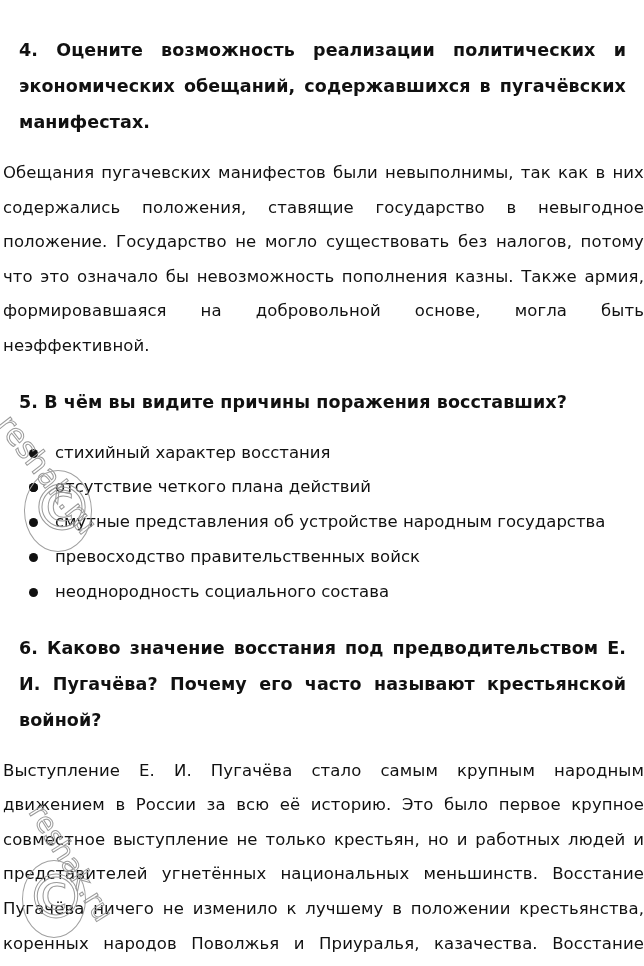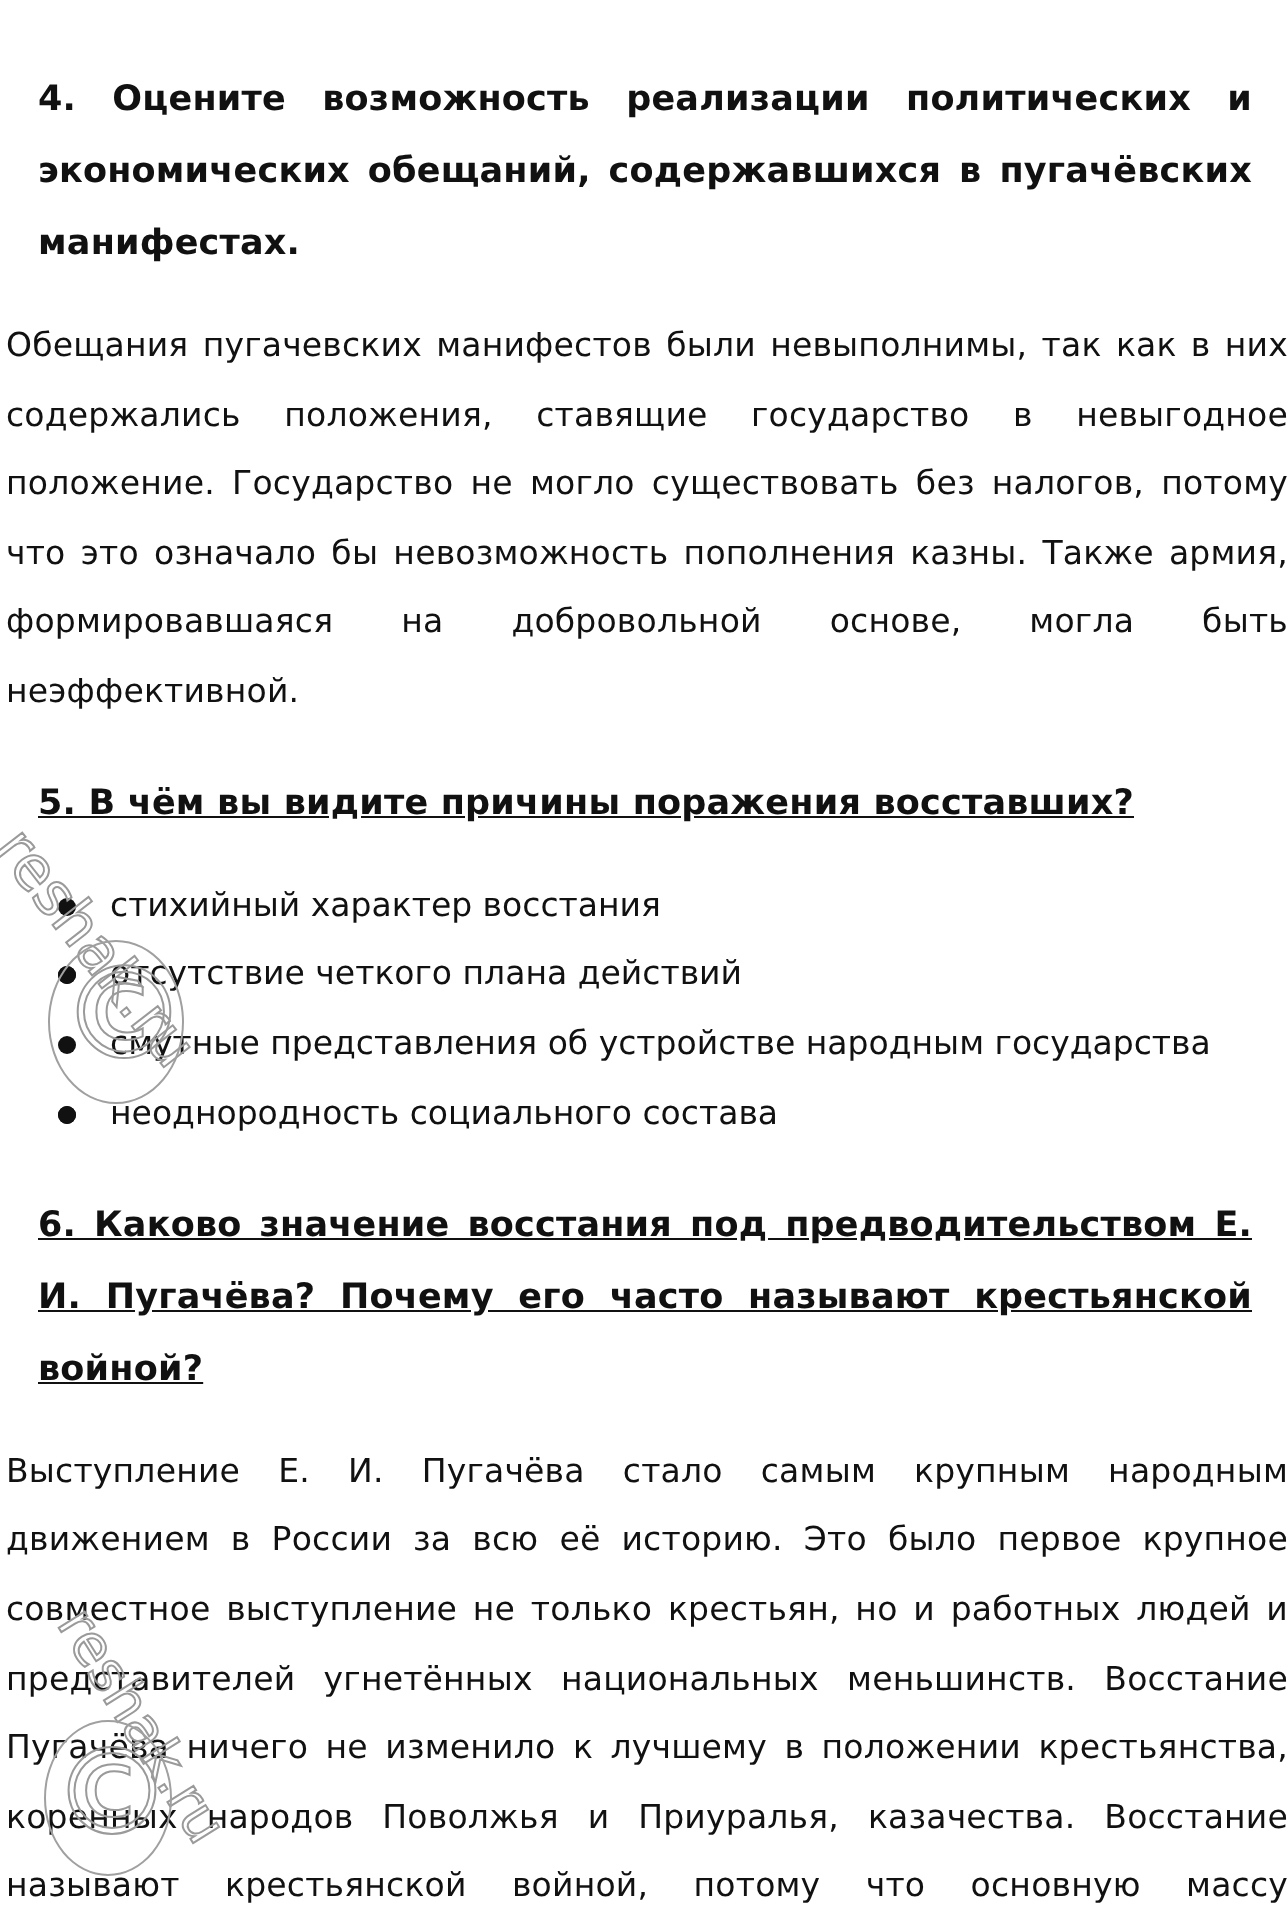--- a/index.html
+++ b/index.html
@@ -11,21 +11,21 @@
   .q {
     font-weight: bold; font-size: 17.5px; line-height: 36px;
     text-align: justify; margin: 16px; padding: 16px 2px 0 3px;
     letter-spacing: 0.1px;
   }
   .q.justify-last { text-align-last: justify; }
   .p {
     font-size: 16.5px; line-height: 34.6px; text-align: justify;
     margin: 0; padding: 0 0 0 3px; letter-spacing: 0.1px;
   }
-  .gap-q { margin-top: 4px; text-decoration: underline; }
+  .gap-q { margin-top: 4px; }
   .gap-a { margin-top: 6px; }
   ul.list { list-style: none; margin: 6px 0 0 0; padding: 0; }
   ul.list li {
     position: relative; font-size: 16.5px; line-height: 34.8px;
     padding-left: 55px; margin: 0;
   }
   ul.list li .bullet {
     position: absolute; left: 29px; top: 13px; width: 9px; height: 9px;
     border-radius: 50%; background: #111111;
   }
@@ -47,21 +47,21 @@
     <p class="p gap-a">Обещания пугачевских манифестов были невыполнимы, так как в них содержались положения, ставящие государство в невыгодное положение. Государство не могло существовать без налогов, потому что это означало бы невозможность пополнения казны. Также армия, формировавшаяся на добровольной основе, могла быть неэффективной.</p>
   </section>
 
   <section>
     <h2 class="q gap-q">5. В чём вы видите причины поражения восставших?</h2>
     <ul class="list">
       <li><span class="bullet"></span><span>стихийный характер восстания</span></li>
       <li><span class="bullet"></span></li>
       <li><span class="bullet"></span><span>отсутствие четкого плана действий</span></li>
       <li><span class="bullet"></span><span>смутные представления об устройстве народным государства</span></li>
-      <li><span class="bullet"></span></li>
+      <li><span class="bullet"></span><span>превосходство правительственных войск</span></li>
       <li><span class="bullet"></span><span>неоднородность социального состава</span></li>
     </ul>
   </section>
 
   <section>
     <h2 class="q gap-q">6. Каково значение восстания под предводительством Е. И. Пугачёва? Почему его часто называют крестьянской войной?</h2>
     <p class="p gap-a">Выступление Е. И. Пугачёва стало самым крупным народным движением в России за всю её историю. Это было первое крупное совместное выступление не только крестьян, но и работных людей и представителей угнетённых национальных меньшинств. Восстание Пугачёва ничего не изменило к лучшему в положении крестьянства, коренных народов Поволжья и Приуралья, казачества. Восстание называют крестьянской войной, потому что основную массу восставших составляли крестьяне.</p>
   </section>
 </div>
 

